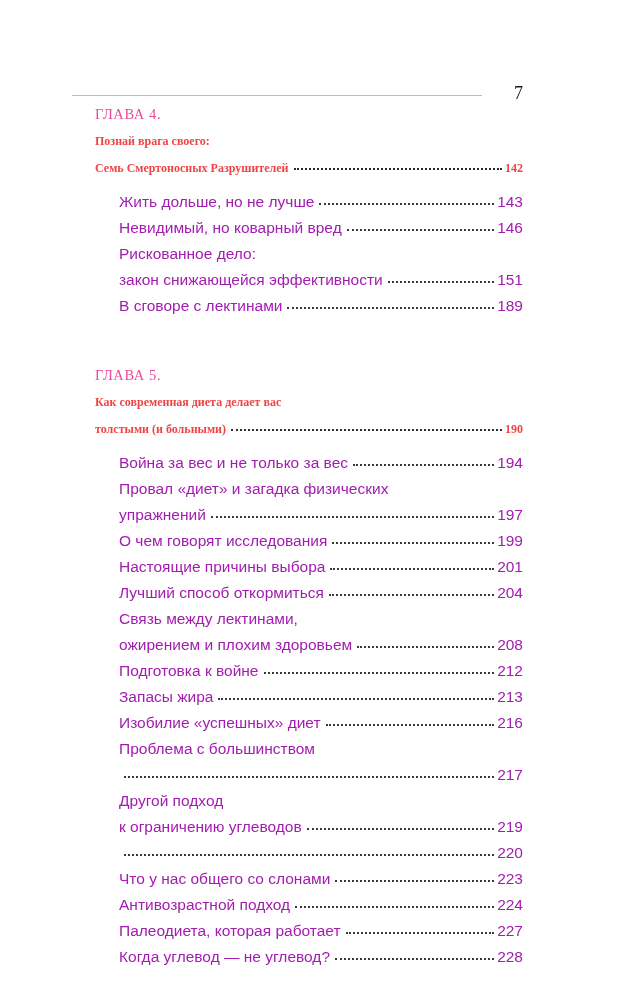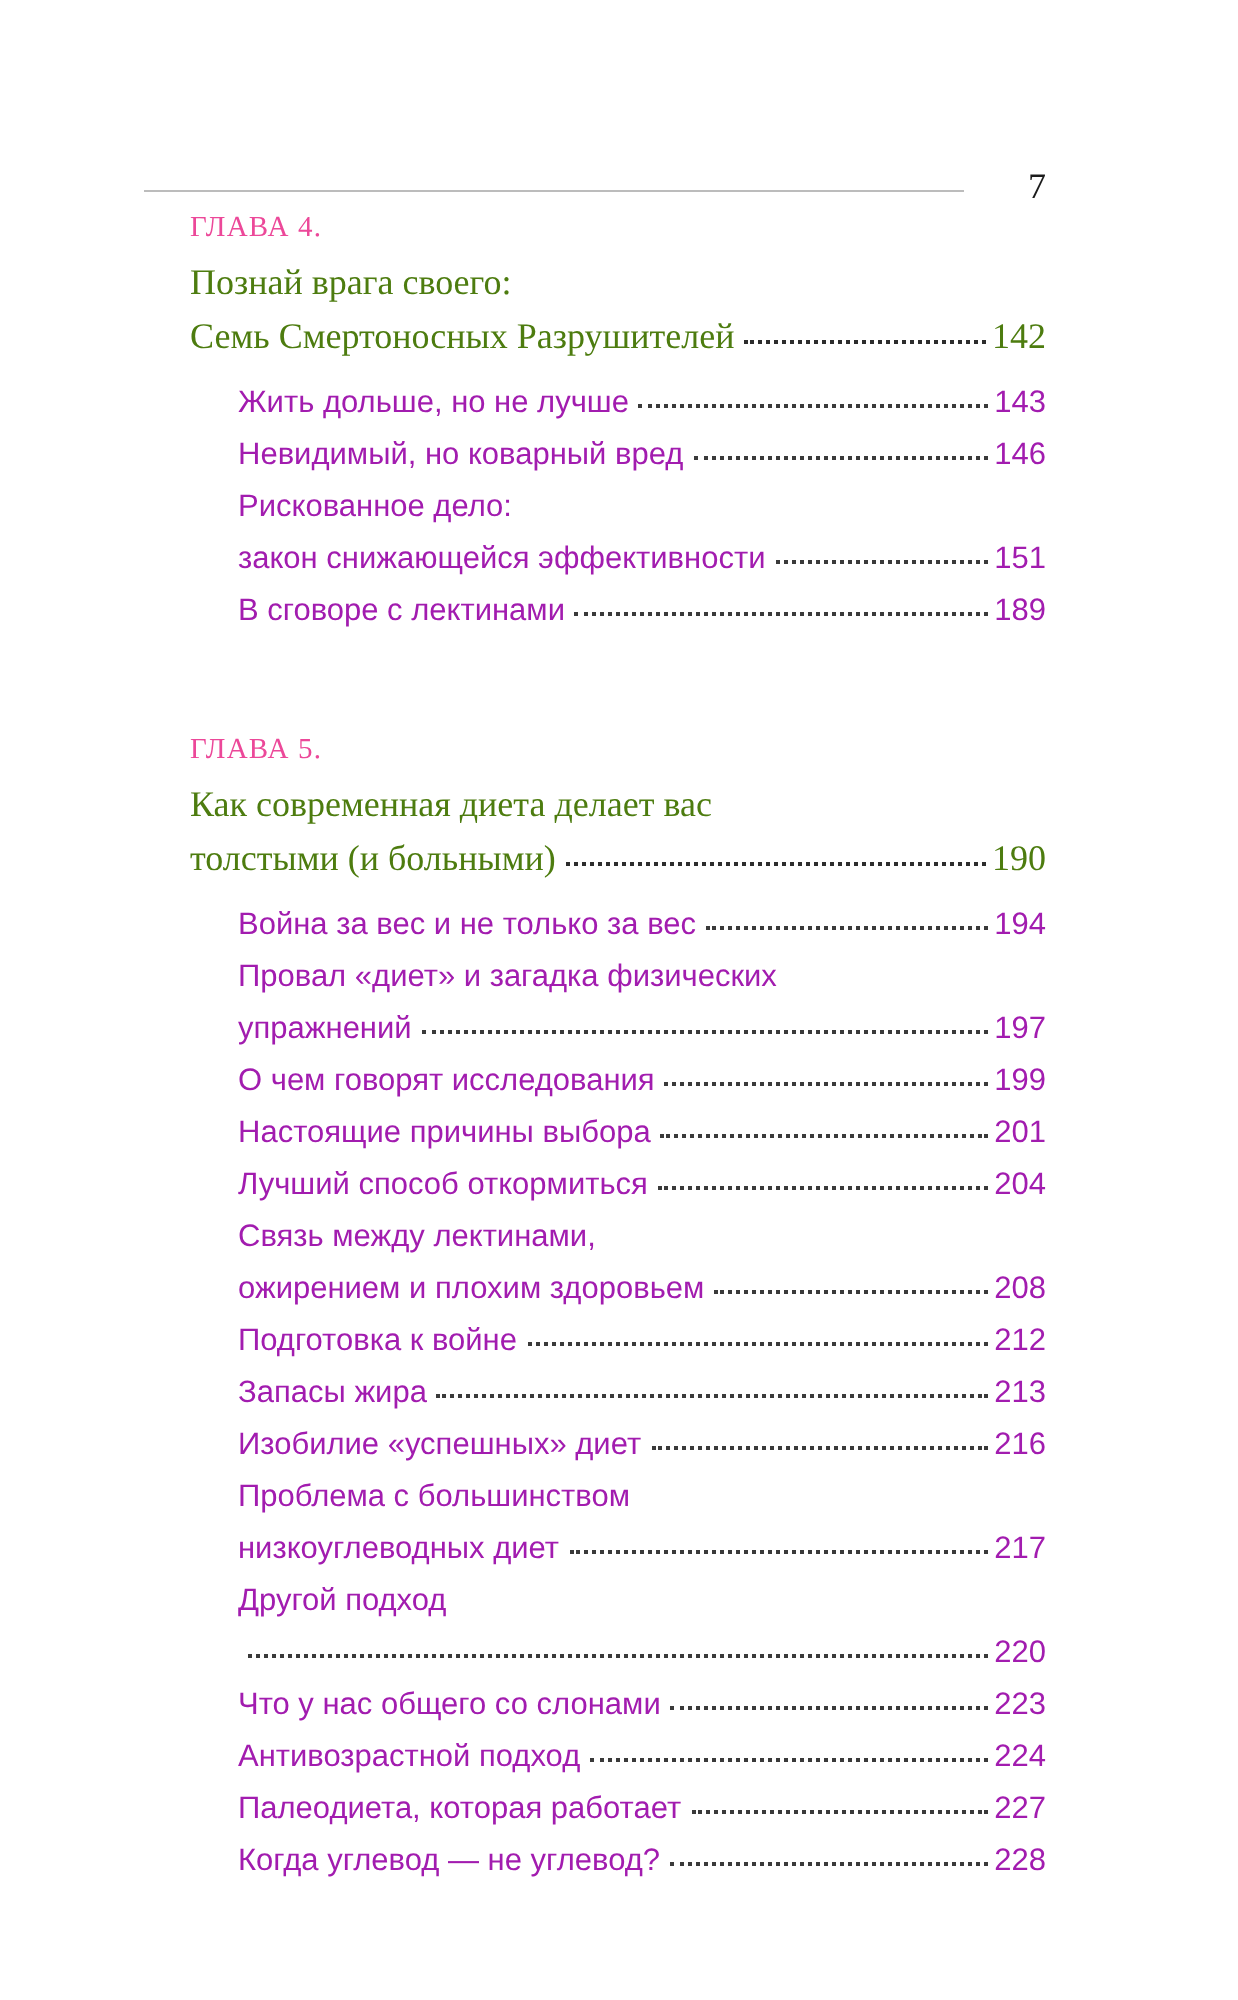--- a/index.html
+++ b/index.html
@@ -52,24 +52,24 @@
   .toc-section + .toc-section {
     margin-top: 48px;
   }
   .chapter-label {
     font-size: 14.5px;
     letter-spacing: 0.6px;
     margin-bottom: 5px;
     color: #ec4899;
   }
   .chapter-title {
-    font-weight: normal;
-    font-size: 18px;
+    font-weight: bold;
+    font-size: 12px;
     line-height: 27px;
-    color: #4d7c0f;
+    color: #ef4444;
   }
   .entries {
     margin-top: 7px;
     padding-left: 24px;
     font-family: "Liberation Sans", sans-serif;
     font-size: 15.5px;
     color: #a21caf;
   }
   .entry-line {
     line-height: 26px;
@@ -232,28 +232,32 @@
               <span class="line-text">Изобилие «успешных» диет</span>
               <span class="leader"></span>
               <span class="pagenum">216</span>
             </div>
           </div>
           <div class="entry">
             <div class="entry-line toc-line">
               <span class="line-text">Проблема с большинством</span>
             </div>
             <div class="entry-line toc-line">
-              <span class="line-text">низкоуглеводных диет</span>
               <span class="leader"></span>
               <span class="pagenum">217</span>
             </div>
           </div>
           <div class="entry">
             <div class="entry-line toc-line">
               <span class="line-text">Другой подход</span>
+            </div>
+            <div class="entry-line toc-line">
+              <span class="line-text">к ограничению углеводов</span>
+              <span class="leader"></span>
+              <span class="pagenum">219</span>
             </div>
           </div>
           <div class="entry">
             <div class="entry-line toc-line">
               <span class="leader"></span>
               <span class="pagenum">220</span>
             </div>
           </div>
           <div class="entry">
             <div class="entry-line toc-line">

